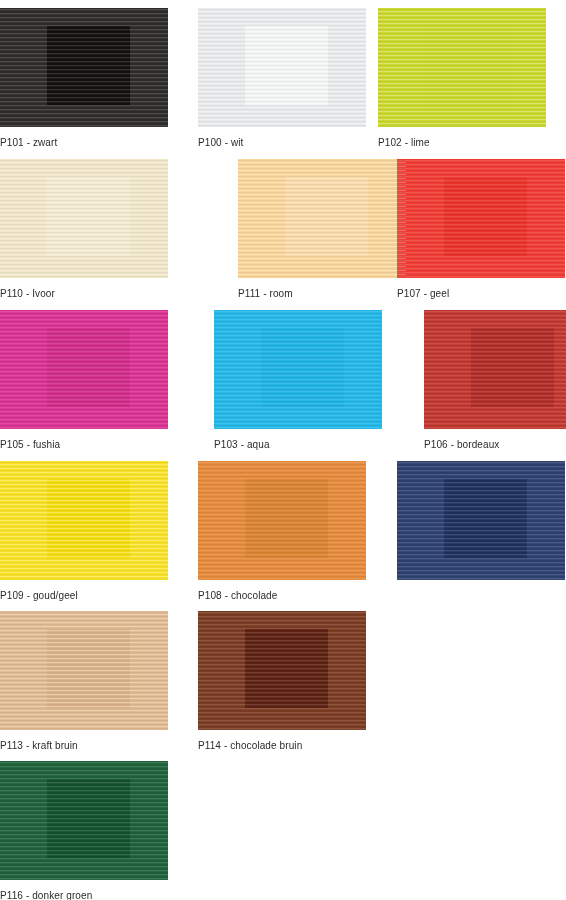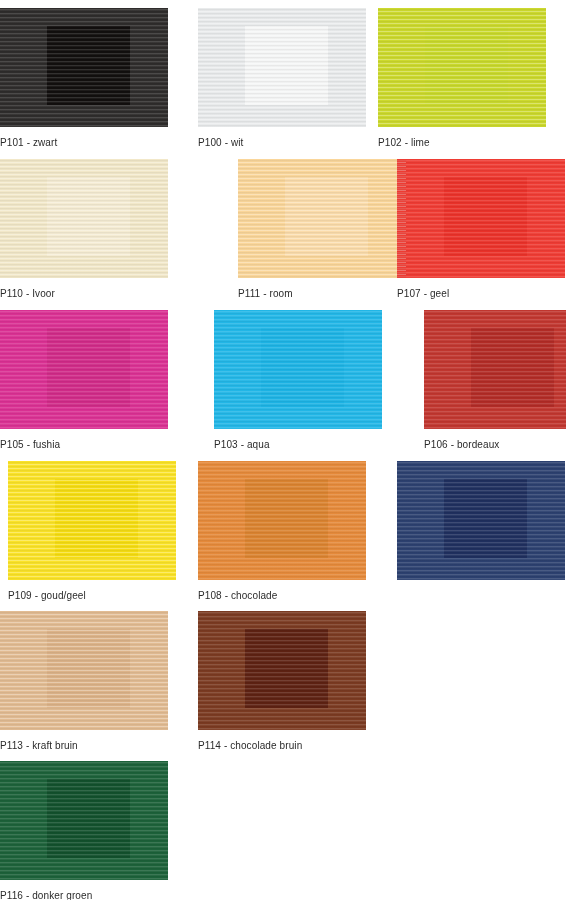--- a/index.html
+++ b/index.html
@@ -120,21 +120,21 @@
       </div>
       <div class="swatch-label">P103 - aqua</div>
     </div>
     <div class="swatch-cell" style="left: 397px; top: 310px; margin-left: 27px;">
       <div class="swatch" style="--outer: #c0362f; --inner: #b12b26;">
         <div class="inner"></div>
         <div class="stripes"></div>
       </div>
       <div class="swatch-label">P106 - bordeaux</div>
     </div>
-    <div class="swatch-cell" style="left: 8px; top: 461px;">
+    <div class="swatch-cell" style="left: 0px; top: 461px;">
       <div class="swatch lightbg" style="--outer: #fbe328; --inner: #f6dd12;">
         <div class="inner"></div>
         <div class="stripes"></div>
       </div>
       <div class="swatch-label">P109 - goud/geel</div>
     </div>
     <div class="swatch-cell" style="left: 198px; top: 461px;">
       <div class="swatch" style="--outer: #e4893a; --inner: #d9822f;">
         <div class="inner"></div>
         <div class="stripes"></div>

